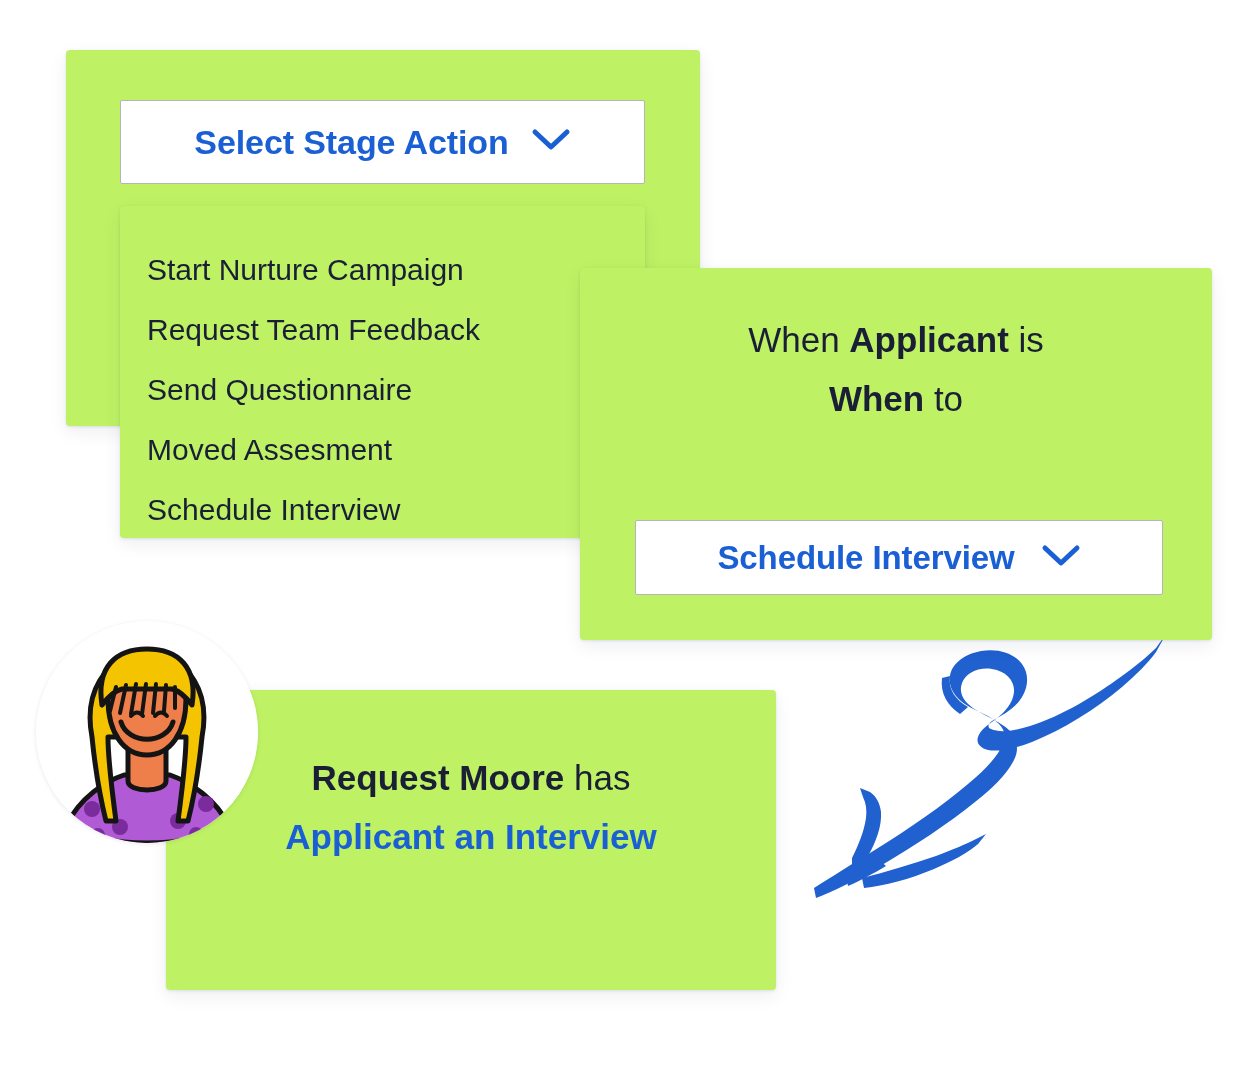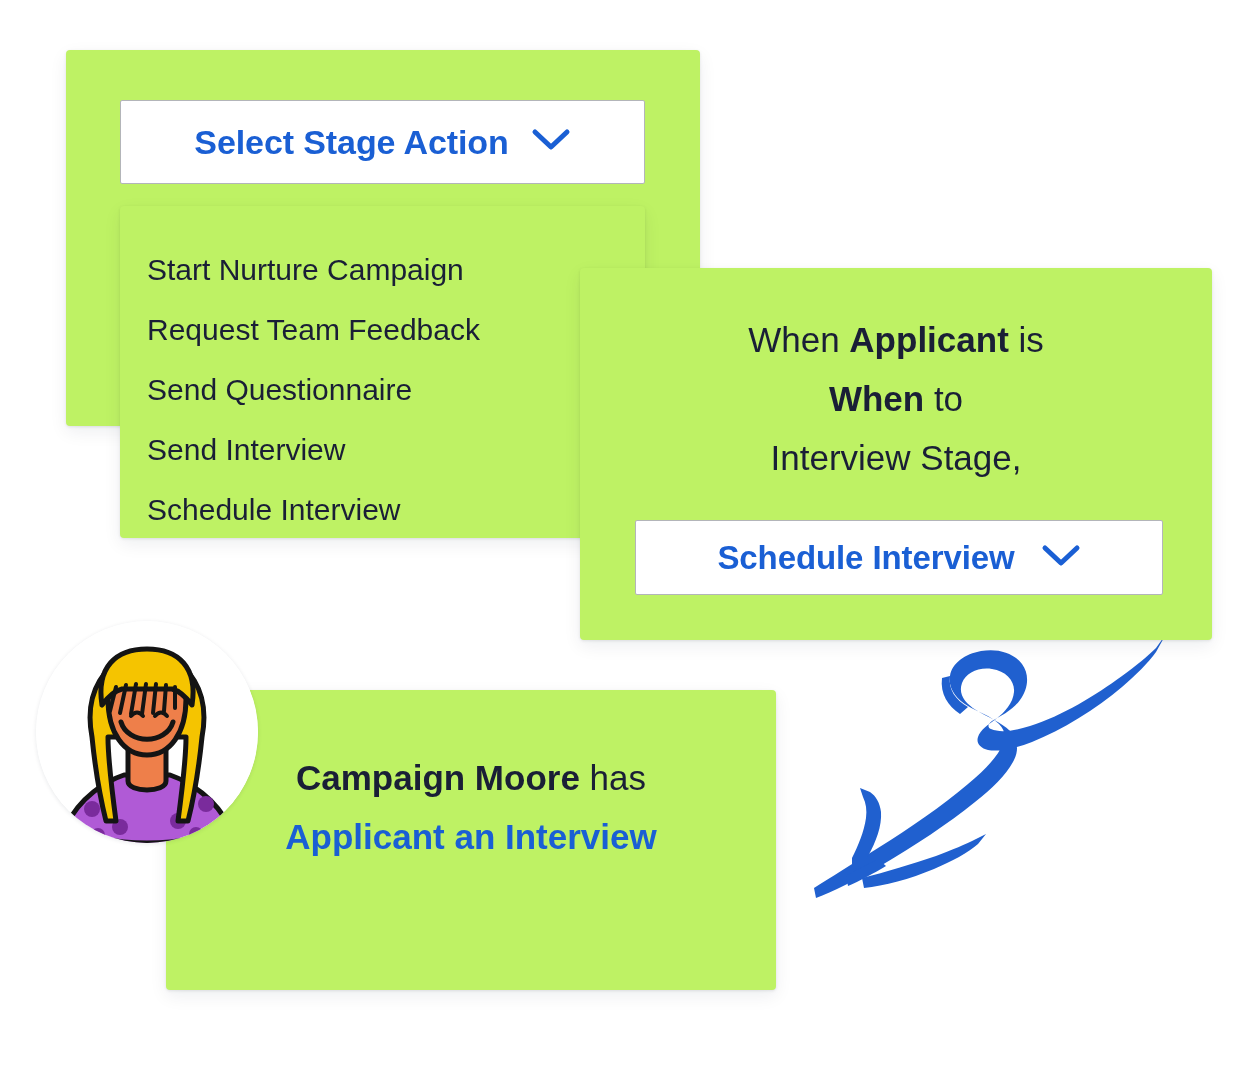--- a/index.html
+++ b/index.html
@@ -157,54 +157,53 @@
 
 <div id="stage">
 
   <div class="card" id="back-card"></div>
 
   <div class="card" id="menu-card">
     <ul id="menu-list">
       <li>Start Nurture Campaign</li>
       <li>Request Team Feedback</li>
       <li>Send Questionnaire</li>
-      <li>Send Interview</li>
+      <li>Moved Assesment</li>
       <li>Schedule Interview</li>
     </ul>
   </div>
 
   <div class="select-box" id="stage-action-select">
     <span class="select-label">Select Stage Action</span>
     <span class="chevron">
       <svg width="40" height="26" viewBox="0 0 40 26" fill="none" aria-hidden="true">
         <path d="M4 5 L20 20 L36 5" stroke="#1a5fd4" stroke-width="5" stroke-linecap="round" stroke-linejoin="round"></path>
       </svg>
     </span>
   </div>
 
   <div class="card" id="trigger-card">
     <div id="trigger-text">
       <span>When </span><b>Applicant</b><span> is</span><br>
       <b>When</b><span> to</span><br>
-      <span>Interview Stage,</span>
     </div>
   </div>
 
   <div class="select-box" id="schedule-select">
     <span class="select-label">Schedule Interview</span>
     <span class="chevron">
       <svg width="40" height="26" viewBox="0 0 40 26" fill="none" aria-hidden="true">
         <path d="M4 5 L20 20 L36 5" stroke="#1a5fd4" stroke-width="5" stroke-linecap="round" stroke-linejoin="round"></path>
       </svg>
     </span>
   </div>
 
   <div class="card" id="notification-card">
     <div id="notification-text">
-      <b>Campaign Moore</b><span> has</span><br>
+      <b>Request Moore</b><span> has</span><br>
       <span class="accent">Applicant an Interview</span><br>
     </div>
   </div>
 
   <div id="avatar">
     <svg viewBox="0 0 222 222" xmlns="http://www.w3.org/2000/svg" aria-hidden="true">
 
       <circle cx="111" cy="111" r="111" fill="#ffffff"></circle>
       <g>
 

